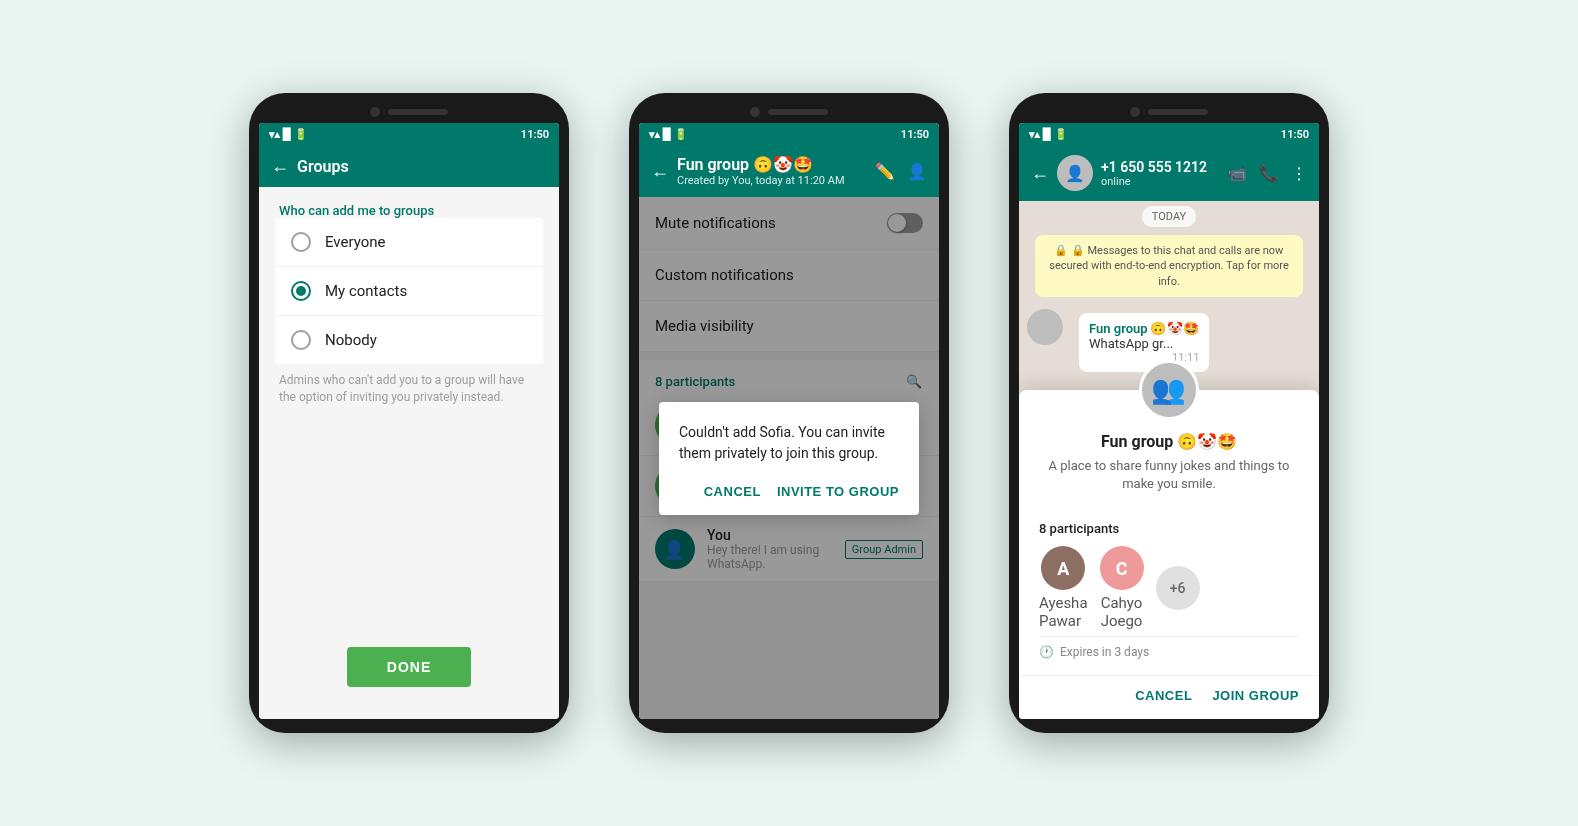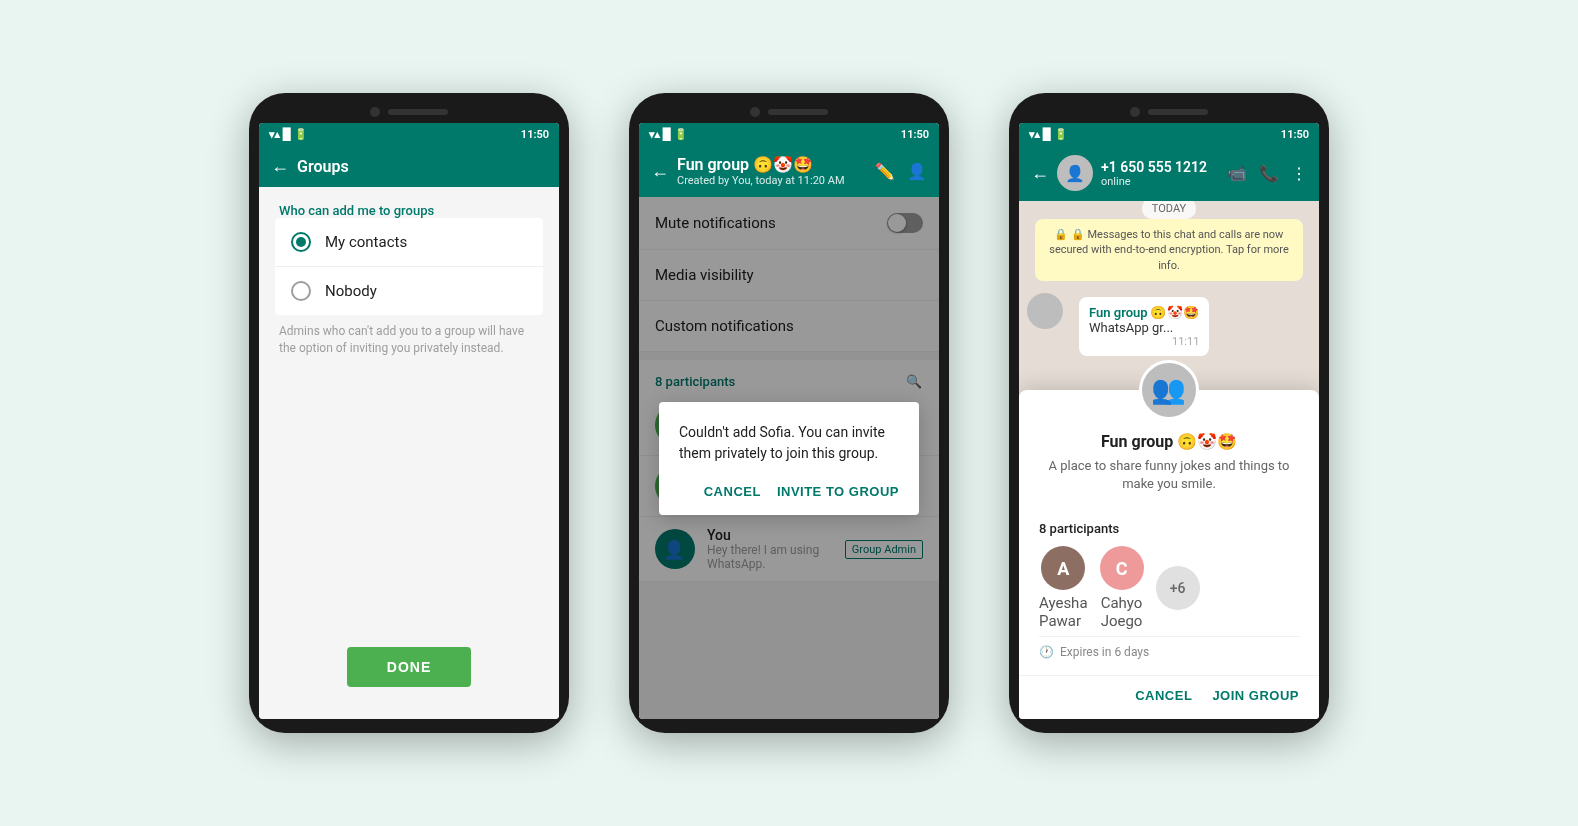--- a/index.html
+++ b/index.html
@@ -285,20 +285,21 @@
     .chat-screen {
       flex: 1;
       background: #e5ddd5;
       overflow: hidden;
       position: relative;
       display: flex;
       flex-direction: column;
     }
     .chat-date {
       text-align: center;
+      padding: 8px;
       font-size: 12px;
       color: #666;
     }
     .chat-date span {
       background: rgba(255,255,255,0.8);
       padding: 4px 10px;
       border-radius: 10px;
       font-size: 11px;
     }
     .system-message {
@@ -468,20 +469,24 @@
 
     <div class="wa-header">
       <span class="back-arrow">←</span>
       <span class="title">Groups</span>
     </div>
 
     <div class="groups-content">
       <div class="section-title">Who can add me to groups</div>
       <div class="radio-group">
         <div class="radio-item">
+          <div class="radio-circle"></div>
+          <span class="radio-label">Everyone</span>
+        </div>
+        <div class="radio-item">
           <div class="radio-circle selected"></div>
           <span class="radio-label">My contacts</span>
         </div>
         <div class="radio-item">
           <div class="radio-circle"></div>
           <span class="radio-label">Nobody</span>
         </div>
       </div>
       <div class="helper-text">Admins who can't add you to a group will have the option of inviting you privately instead.</div>
       <div class="done-btn-container">
@@ -519,24 +524,24 @@
       </div>
     </div>
 
     <div class="group-info-content">
       <div class="settings-list">
         <div class="settings-item">
           <span>Mute notifications</span>
           <div class="toggle"></div>
         </div>
         <div class="settings-item">
+          <span>Custom notifications</span>
+        </div>
+        <div class="settings-item">
           <span>Media visibility</span>
-        </div>
-        <div class="settings-item">
-          <span>Custom notifications</span>
         </div>
       </div>
       <div class="divider-section"></div>
       <div class="section-header">
         <span>8 participants</span>
         <span>🔍</span>
       </div>
       <div class="participants-list">
         <div class="participant-item">
           <div class="participant-avatar green">👥</div>
@@ -634,21 +639,21 @@
             <div class="invite-avatar-wrap">
               <div class="avatar-cahyo">C</div>
               <div class="invite-avatar-name">Cahyo<br>Joego</div>
             </div>
             <div class="invite-avatar-wrap">
               <div class="invite-avatar-plus">+6</div>
             </div>
           </div>
           <div class="invite-expires">
             <span>🕐</span>
-            <span>Expires in 6 days</span>
+            <span>Expires in 3 days</span>
           </div>
         </div>
         <div class="invite-actions">
           <button class="invite-btn">CANCEL</button>
           <button class="invite-btn">JOIN GROUP</button>
         </div>
       </div>
     </div>
   </div>
 </div>

